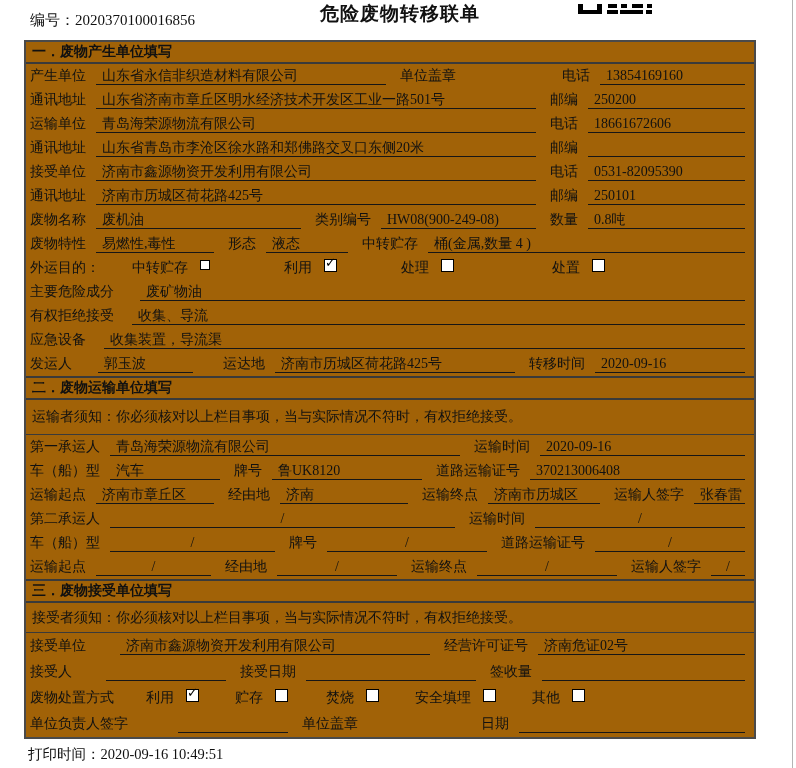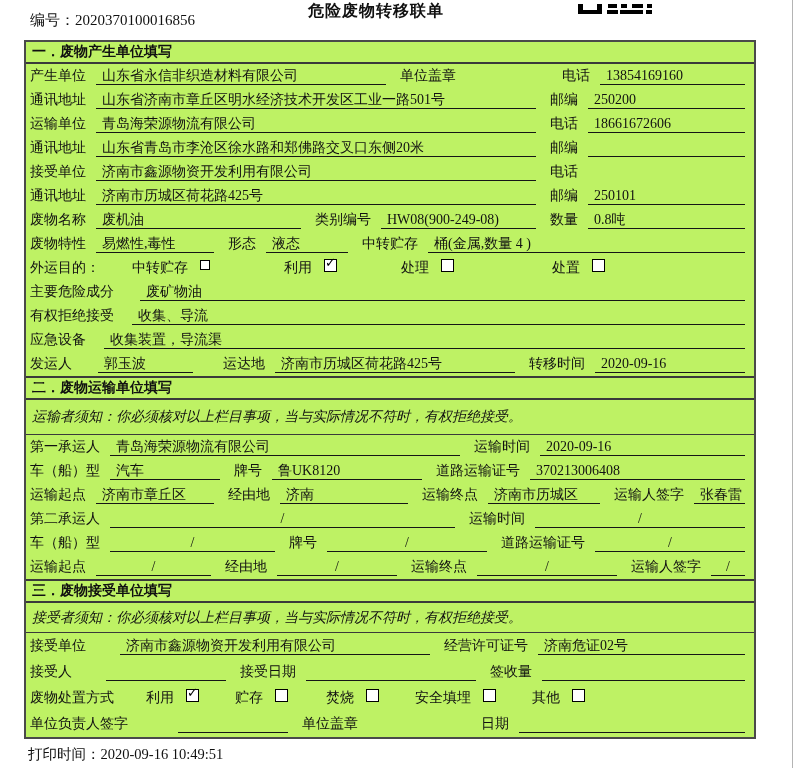--- a/index.html
+++ b/index.html
@@ -5,38 +5,38 @@
   html,body{margin:0;padding:0;}
   body{
     width:796px;height:768px;background:#ffffff;overflow:hidden;position:relative;
     font-family:"Liberation Serif","DejaVu Serif",serif;color:#111;
   }
   .page-edge{position:absolute;left:792px;top:0;width:1px;height:768px;background:#b4b4b4;}
   
   .hdr{position:relative;height:40px;}
   .serial{position:absolute;left:30px;top:11px;font-size:15px;white-space:nowrap;}
   .doc-title{
-    position:absolute;left:308px;top:1px;font-size:16px;font-weight:bold;letter-spacing:1px;
+    position:absolute;left:320px;top:1px;font-size:19px;font-weight:bold;letter-spacing:1px;
     font-family:"DejaVu Sans","Liberation Sans",sans-serif;white-space:nowrap;
   }
   .qr{position:absolute;left:578px;top:0;}
   
   .form{
     margin-left:24px;width:732px;box-sizing:border-box;
-    border:2px solid #4a4a4a;background:#bef264;
+    border:2px solid #4a4a4a;background:#a16207;
   }
   .sec-header{
     height:20px;display:flex;align-items:center;padding-left:6px;
     font-family:"DejaVu Sans","Liberation Sans",sans-serif;font-weight:bold;font-size:14px;
     border-bottom:2px solid #3a3a3a;
   }
   .sec-header.inner{border-top:2px solid #3a3a3a;}
   .notice{
     display:flex;align-items:center;padding-left:6px;font-size:14px;
-    border-bottom:1.5px solid #3a3a3a;white-space:nowrap;font-style:italic;
+    border-bottom:1.5px solid #3a3a3a;white-space:nowrap;
   }
   .notice.n2{height:34px;}
   .notice.n3{height:29px;}
   .rows{width:100%;}
   .row{
     display:flex;align-items:center;height:24px;box-sizing:border-box;
     padding:0 3px 2px 4px;overflow:hidden;
   }
   #s3-rows .row{height:26px;}
   .lbl{
@@ -114,20 +114,21 @@
       <div class="row">
         <span class="lbl">通讯地址</span>
         <span class="val" style="width: 440px;">山东省青岛市李沧区徐水路和郑佛路交叉口东侧20米</span>
         <span class="lbl">邮编</span>
         <span class="val flexv"></span>
       </div>
       <div class="row">
         <span class="lbl">接受单位</span>
         <span class="val" style="width: 440px;">济南市鑫源物资开发利用有限公司</span>
         <span class="lbl">电话</span>
+        <span class="val flexv">0531-82095390</span>
       </div>
       <div class="row">
         <span class="lbl">通讯地址</span>
         <span class="val" style="width: 440px;">济南市历城区荷花路425号</span>
         <span class="lbl">邮编</span>
         <span class="val flexv">250101</span>
       </div>
       <div class="row">
         <span class="lbl">废物名称</span>
         <span class="val" style="width: 205px;">废机油</span>

